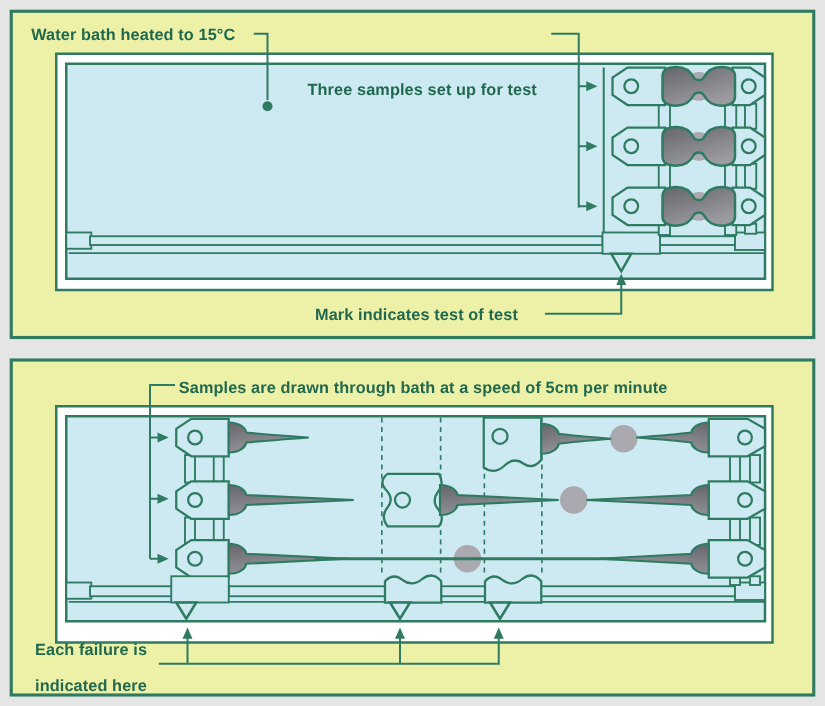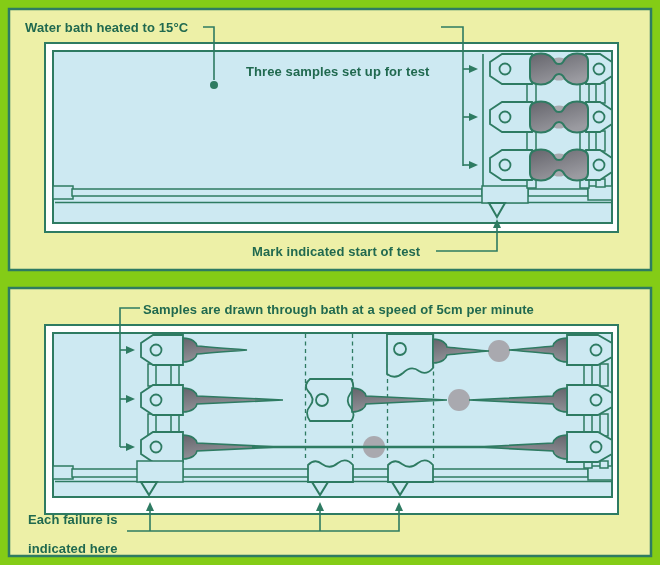--- a/index.html
+++ b/index.html
@@ -1,16 +1,16 @@
 <!DOCTYPE html>
 <html><head>
 <meta charset="utf-8">
 <style>
   html,body{margin:0;padding:0;background:#ffffff;}
-  .page{position:relative;width:660px;height:565px;background:#84cc16;
+  .page{position:relative;width:660px;height:565px;background:#e5e5e5;
         font-family:"Liberation Sans","DejaVu Sans",sans-serif;overflow:hidden;}
   .page svg{position:absolute;left:0;top:0;}
   .lbl{position:absolute;font-weight:bold;font-size:13px;line-height:15px;
        color:#20694F;white-space:nowrap;letter-spacing:0.1px;}
 </style>
 </head>
 <body>
 
 <div class="page">
 
@@ -219,18 +219,18 @@
       <path d="M135,447 l-9,-4 v8 z"></path>
       <path d="M146,511 h8 l-4,-9 z"></path>
       <path d="M316,511 h8 l-4,-9 z"></path>
       <path d="M395,511 h8 l-4,-9 z"></path>
     </g>
   </g>
 </svg>
 
 <div class="lbl" style="left:25px;top:20px;">Water bath heated to 15°C</div>
 <div class="lbl" style="left:246px;top:20px;margin-top:44px;">Three samples set up for test</div>
-<div class="lbl" style="left:252px;top:244px;">Mark indicated start of test</div>
+<div class="lbl" style="left:252px;top:244px;">Mark indicates test of test</div>
 <div class="lbl" style="left:143px;top:302px;text-align:center;">Samples are drawn through bath at a speed of 5cm per minute</div>
 <div class="lbl" style="left:28px;top:512px;text-align:center;">Each failure is</div>
 <div class="lbl" style="left:28px;top:529px;margin-top:12px;">indicated here</div>
 
 </div>
 
 </body></html>

